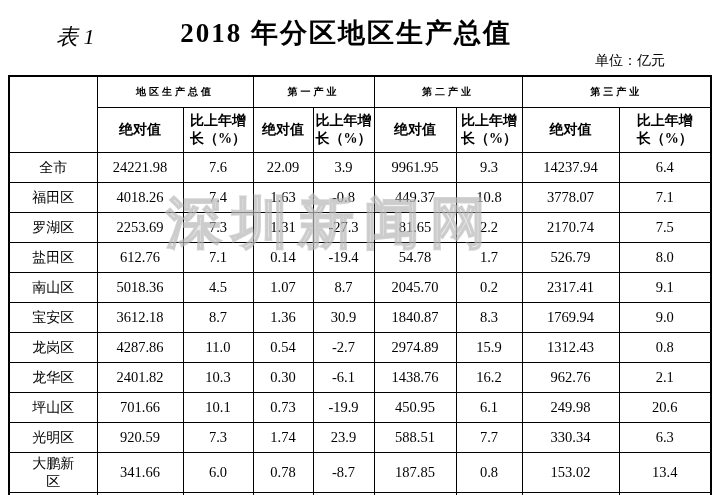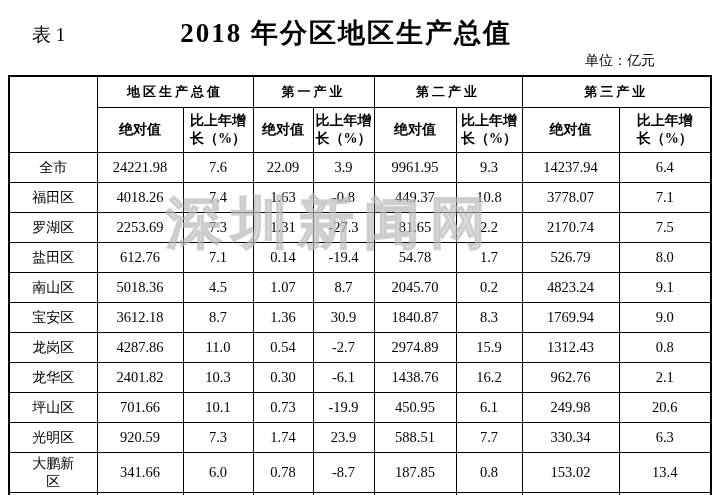--- a/index.html
+++ b/index.html
@@ -11,38 +11,39 @@
     position: relative;
     width: 713px;
     height: 495px;
     background: #ffffff;
     color: #000000;
     font-family: "Liberation Serif", "DejaVu Serif", serif;
     overflow: hidden;
   }
   .table-label {
     position: absolute;
-    left: 32px;
+    left: 56px;
     top: 22px;
-    font-size: 19px;
+    font-size: 22px;
+    font-style: italic;
   }
   .doc-title {
     position: absolute;
     left: 0;
     top: 15px;
     width: 692px;
     text-align: center;
     font-size: 27px;
     font-weight: bold;
     letter-spacing: 2px;
   }
   .unit-note {
     position: absolute;
     top: 52px;
-    right: 58px;
+    right: 48px;
     font-size: 14px;
     text-align: center;
   }
   table.gdp {
     position: absolute;
     left: 8px;
     top: 75px;
     width: 702px;
     border-collapse: collapse;
     table-layout: fixed;
@@ -59,21 +60,21 @@
   .c1 { width: 86px; }
   .c2 { width: 70px; }
   .c3 { width: 60px; }
   .c4 { width: 61px; }
   .c5 { width: 82px; }
   .c6 { width: 66px; }
   .c7 { width: 97px; }
   .c8 { width: 92px; }
   tr.group-row th {
     height: 30px;
-    font-size: 13px;
+    font-size: 10px;
     font-weight: bold;
     letter-spacing: 3px;
   }
   tr.sub-row th {
     height: 44px;
     font-size: 14px;
     font-weight: bold;
   }
   tr.sub-row .l {
     display: block;
@@ -214,21 +215,21 @@
         <td>8.0</td>
       </tr>
       <tr class="data-row">
         <td class="name">南山区</td>
         <td>5018.36</td>
         <td>4.5</td>
         <td>1.07</td>
         <td>8.7</td>
         <td>2045.70</td>
         <td>0.2</td>
-        <td>4823.24</td>
+        <td>2317.41</td>
         <td>9.1</td>
       </tr>
       <tr class="data-row">
         <td class="name">宝安区</td>
         <td>3612.18</td>
         <td>8.7</td>
         <td>1.36</td>
         <td>30.9</td>
         <td>1840.87</td>
         <td>8.3</td>

